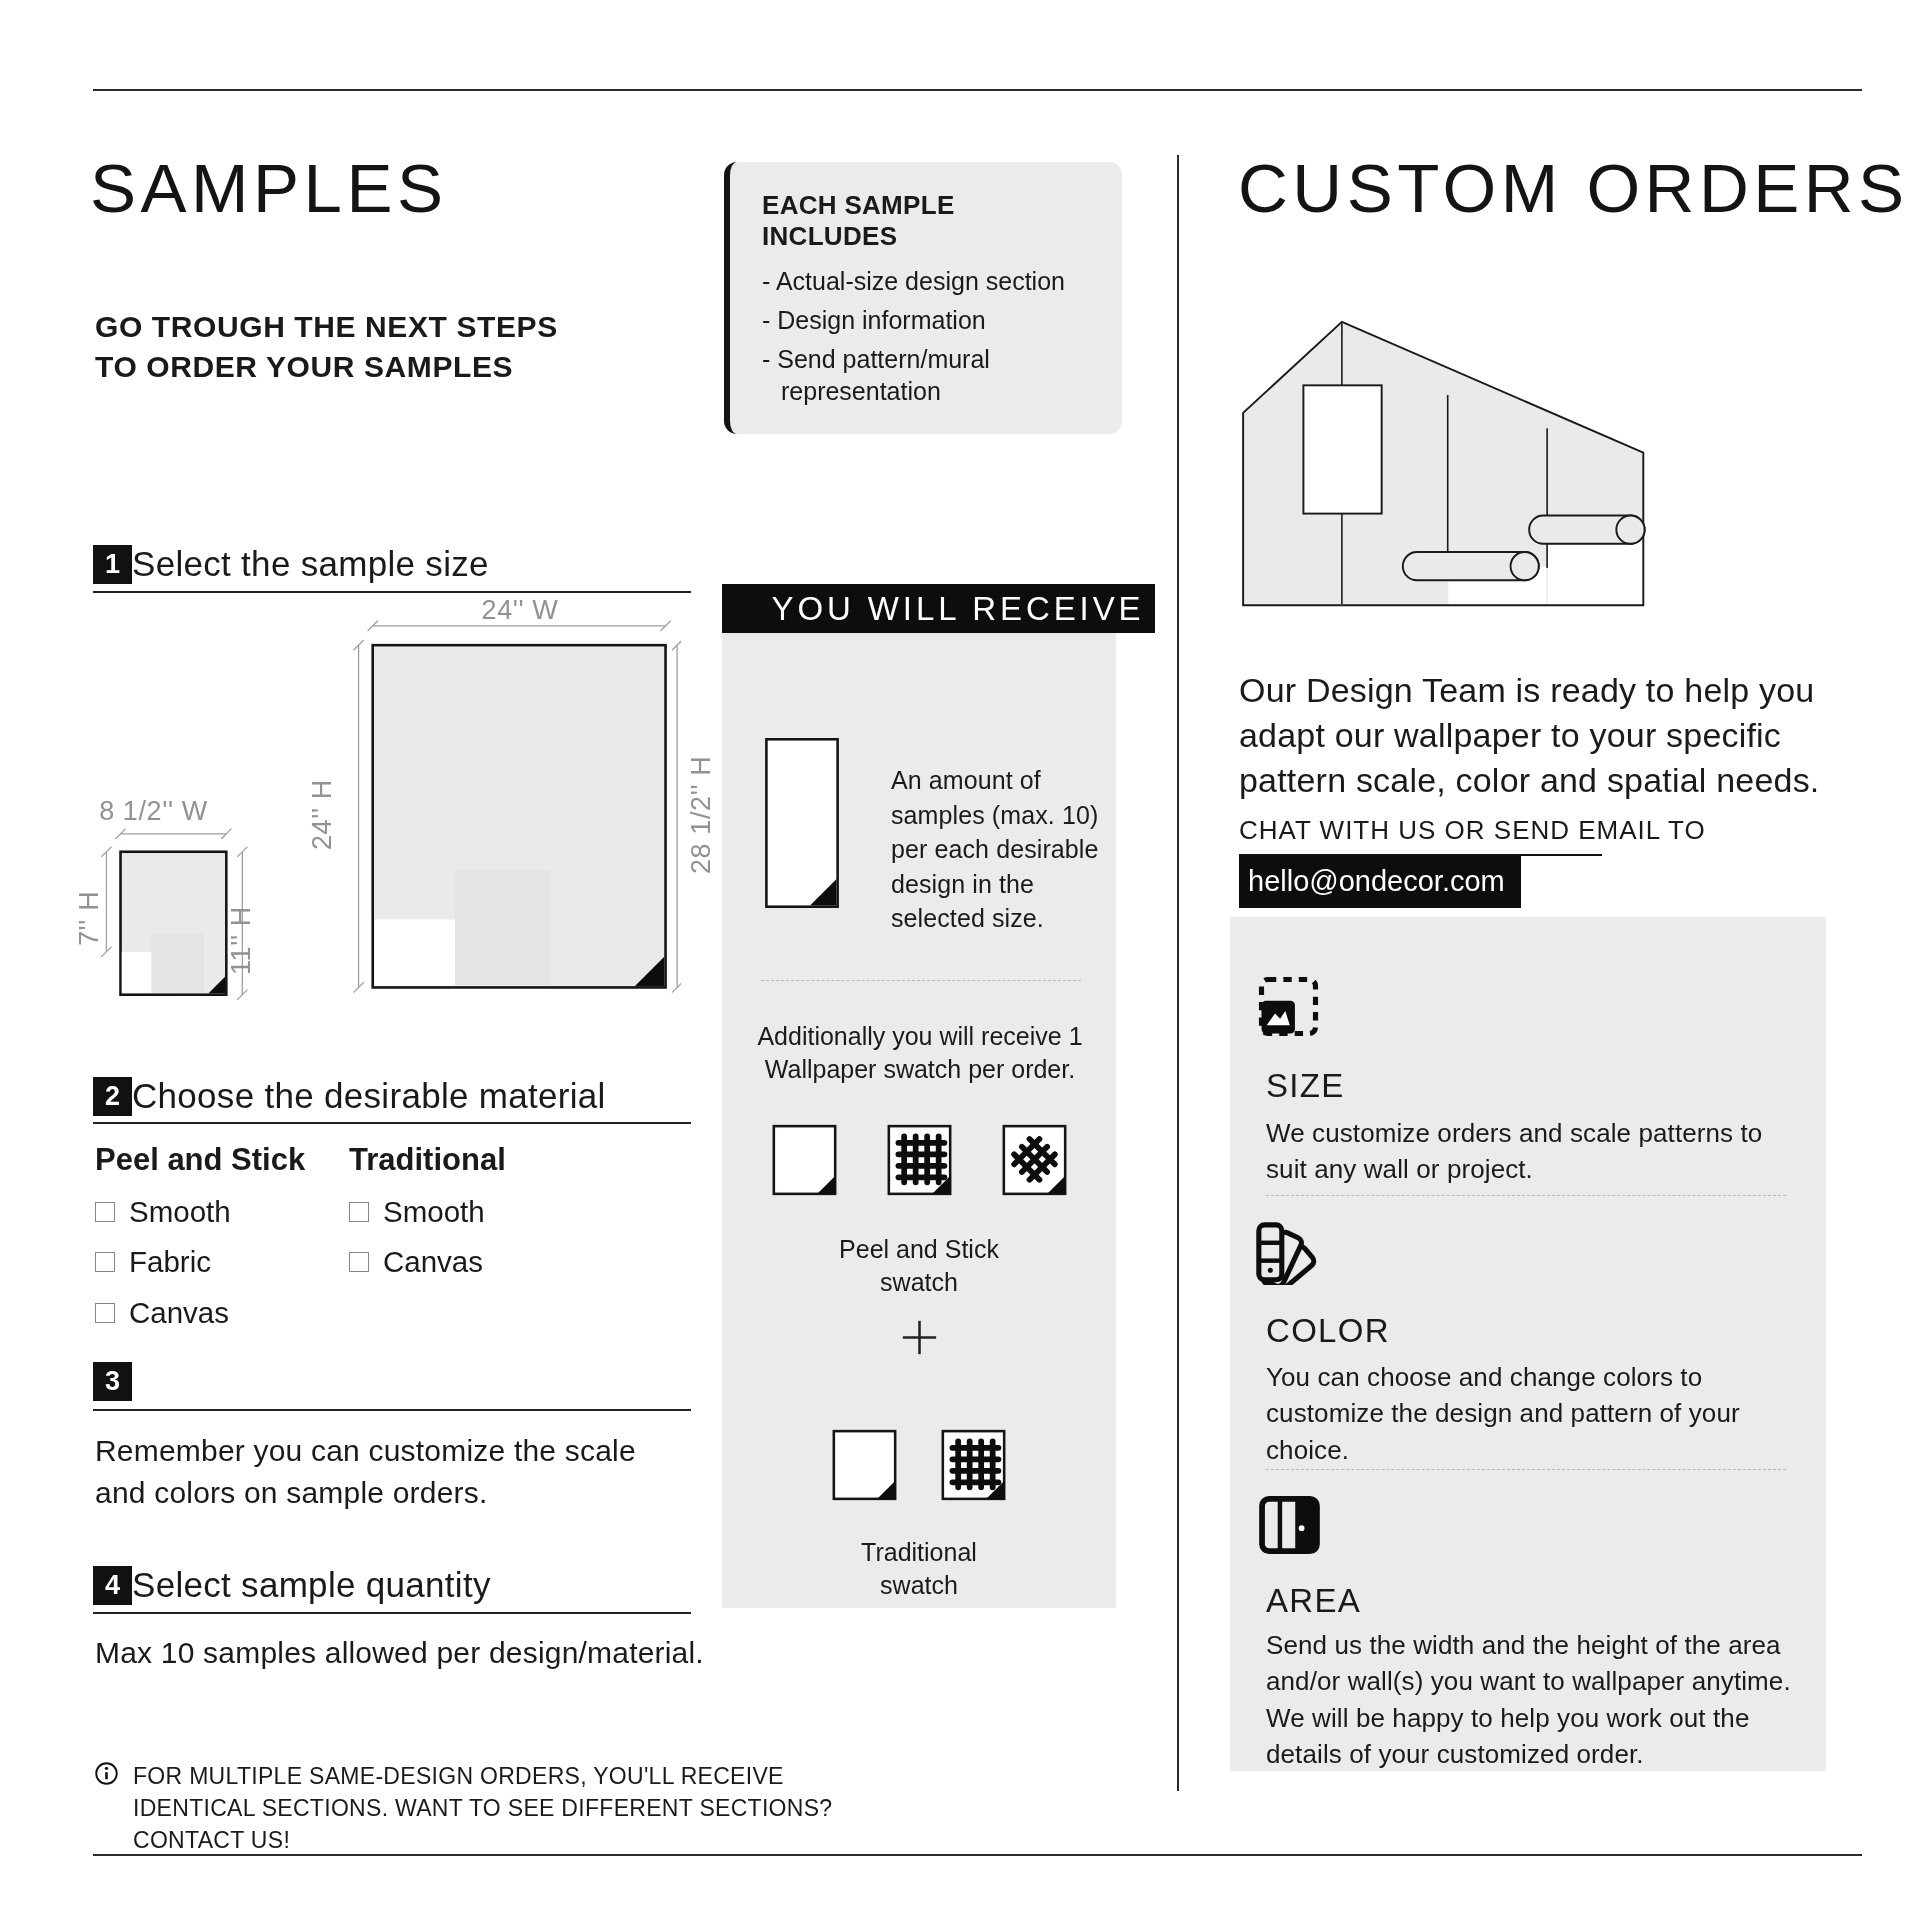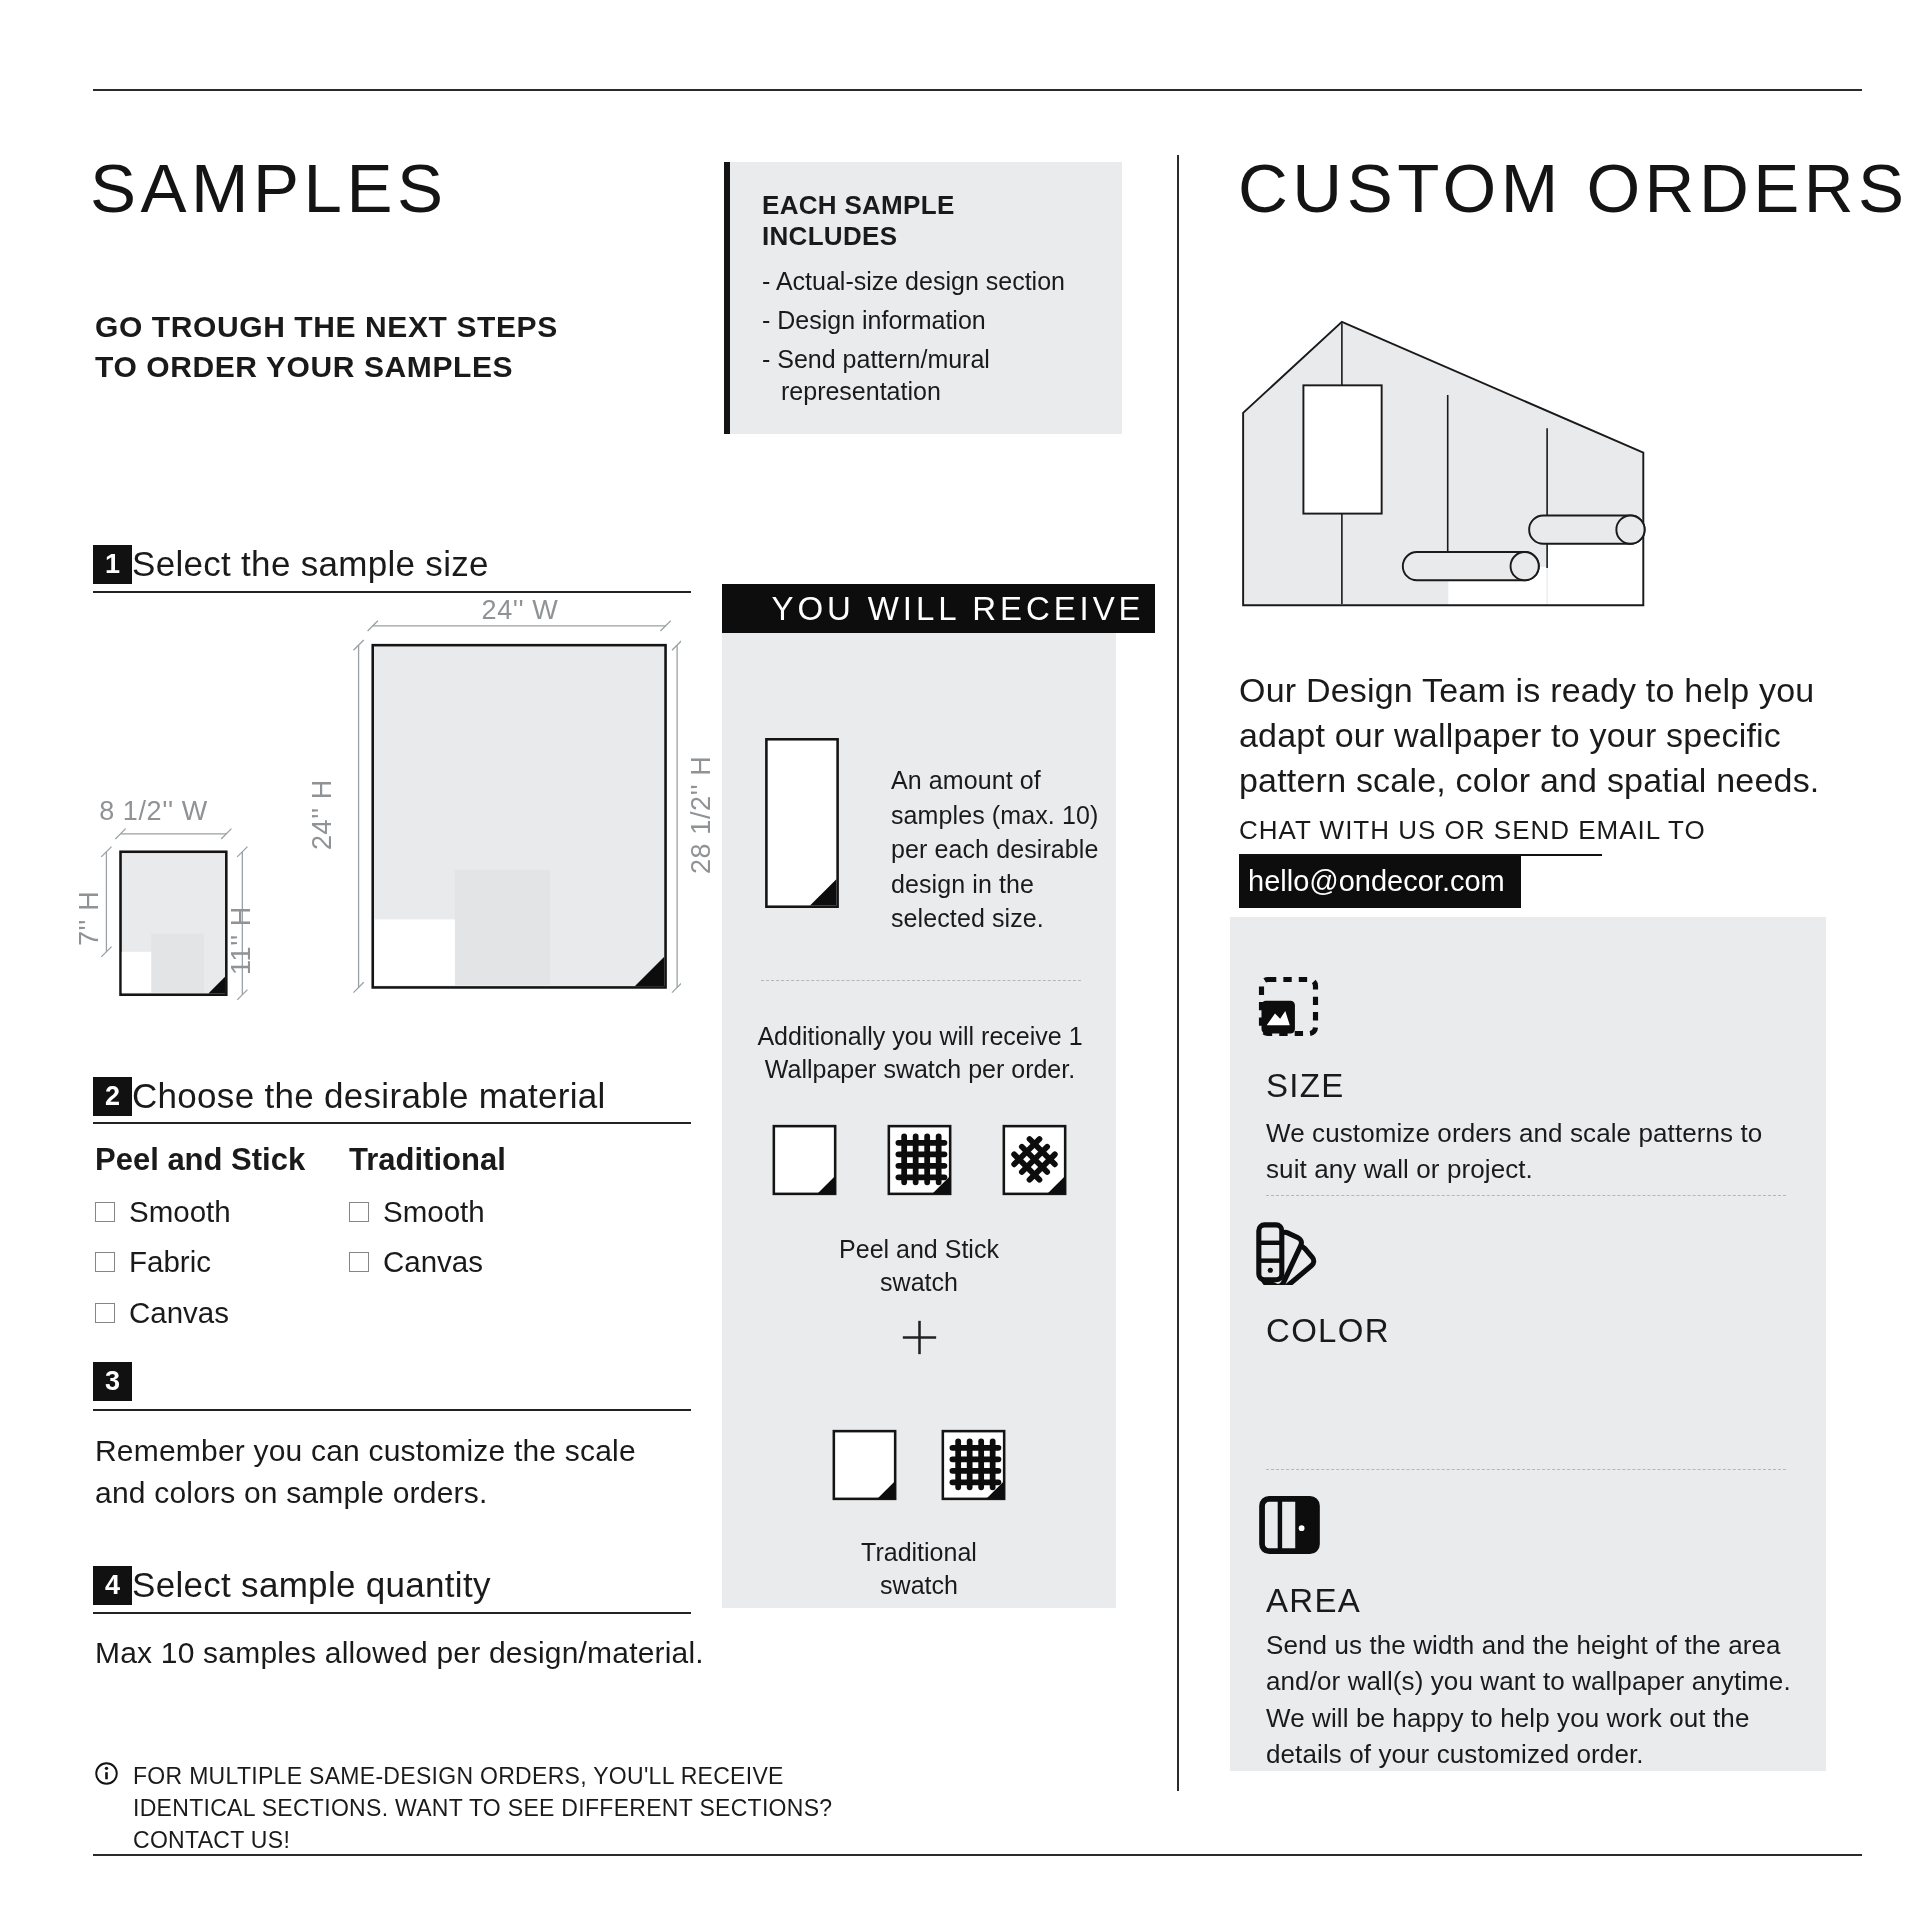--- a/index.html
+++ b/index.html
@@ -4,21 +4,21 @@
 <style>
   html,body{margin:0;padding:0;background:#fff;}
   #page{position:relative;width:1926px;height:1926px;background:#ffffff;overflow:hidden;
         font-family:"Liberation Sans","DejaVu Sans",sans-serif;color:#1a1a1a;}
   .abs{position:absolute;}
   .rule{background:#2b2b2b;height:1.9px;}
   .big-title{font-size:69px;letter-spacing:4.5px;font-weight:400;color:#141414;white-space:nowrap;}
   .pre{white-space:pre-line;}
   .intro{font-size:30px;line-height:1.32;letter-spacing:0.6px;font-weight:bold;}
   
-  .includes{background:#e9ebec;border-left:6.4px solid #141414;padding:28px 29.5px 26px 32px;width:330px;}
+  .includes{background:#e9ebec;border-left:6.4px solid #141414;padding:28px 29.5px 26px 32px;width:330px;border-radius:13px;}
   .includes h3{margin:0 0 13px 0;font-size:26px;font-weight:700;letter-spacing:0.3px;}
   .includes .item{font-size:25px;line-height:1.3;margin-top:6.4px;padding-left:19px;text-indent:-19px;}
   
   .step-head{display:flex;align-items:center;}
   .badge{width:39px;height:39px;background:#111;color:#fff;display:flex;align-items:center;justify-content:center;
          font-size:27px;font-weight:700;flex:0 0 auto;}
   .step-label{font-size:35px;letter-spacing:0.3px;white-space:nowrap;}
   .underline{position:absolute;height:1.9px;background:#222;}
   .body-text{font-size:30px;line-height:1.4;letter-spacing:0.2px;}
   
@@ -289,20 +289,21 @@
       <rect x="9" y="8" width="36" height="83" rx="9" transform="rotate(25 11 88)"></rect>
       <rect x="6" y="6" width="36" height="86" rx="9"></rect>
     </g>
     <g stroke="#0d0d0d" stroke-width="7">
       <line x1="6" y1="34" x2="42" y2="34"></line>
       <line x1="6" y1="62" x2="42" y2="62"></line>
     </g>
     <circle cx="24" cy="77" r="4" fill="#0d0d0d"></circle>
   </svg>
   <div class="abs feat-head" style="left:1266px;top:1312px;">COLOR</div>
+  <div class="abs feat-text" style="left:1266px;top:1359px;width:520px;">You can choose and change colors to customize the design and pattern of your choice.</div>
   <div class="abs dashed" style="left:1266px;top:1469px;width:520px;"></div>
 
   <svg class="abs" style="left:1258px;top:1495px;" width="63" height="60" viewBox="0 0 98 94">
     <rect x="6" y="6" width="86" height="82" rx="11" fill="none" stroke="#0d0d0d" stroke-width="9"></rect>
     <line x1="34" y1="7" x2="34" y2="87" stroke="#0d0d0d" stroke-width="7"></line>
     <path d="M58,8 L81,8 Q90,8 90,18 L90,76 Q90,86 81,86 L58,86 Z" fill="#0d0d0d"></path>
     <circle cx="68" cy="52" r="4.5" fill="#ffffff"></circle>
   </svg>
   <div class="abs feat-head" style="left:1266px;top:1582px;">AREA</div>
   <div class="abs feat-text" style="left:1266px;top:1627px;width:552px;">Send us the width and the height of the area and/or wall(s) you want to wallpaper anytime. We will be happy to help you work out the details of your customized order.</div>

